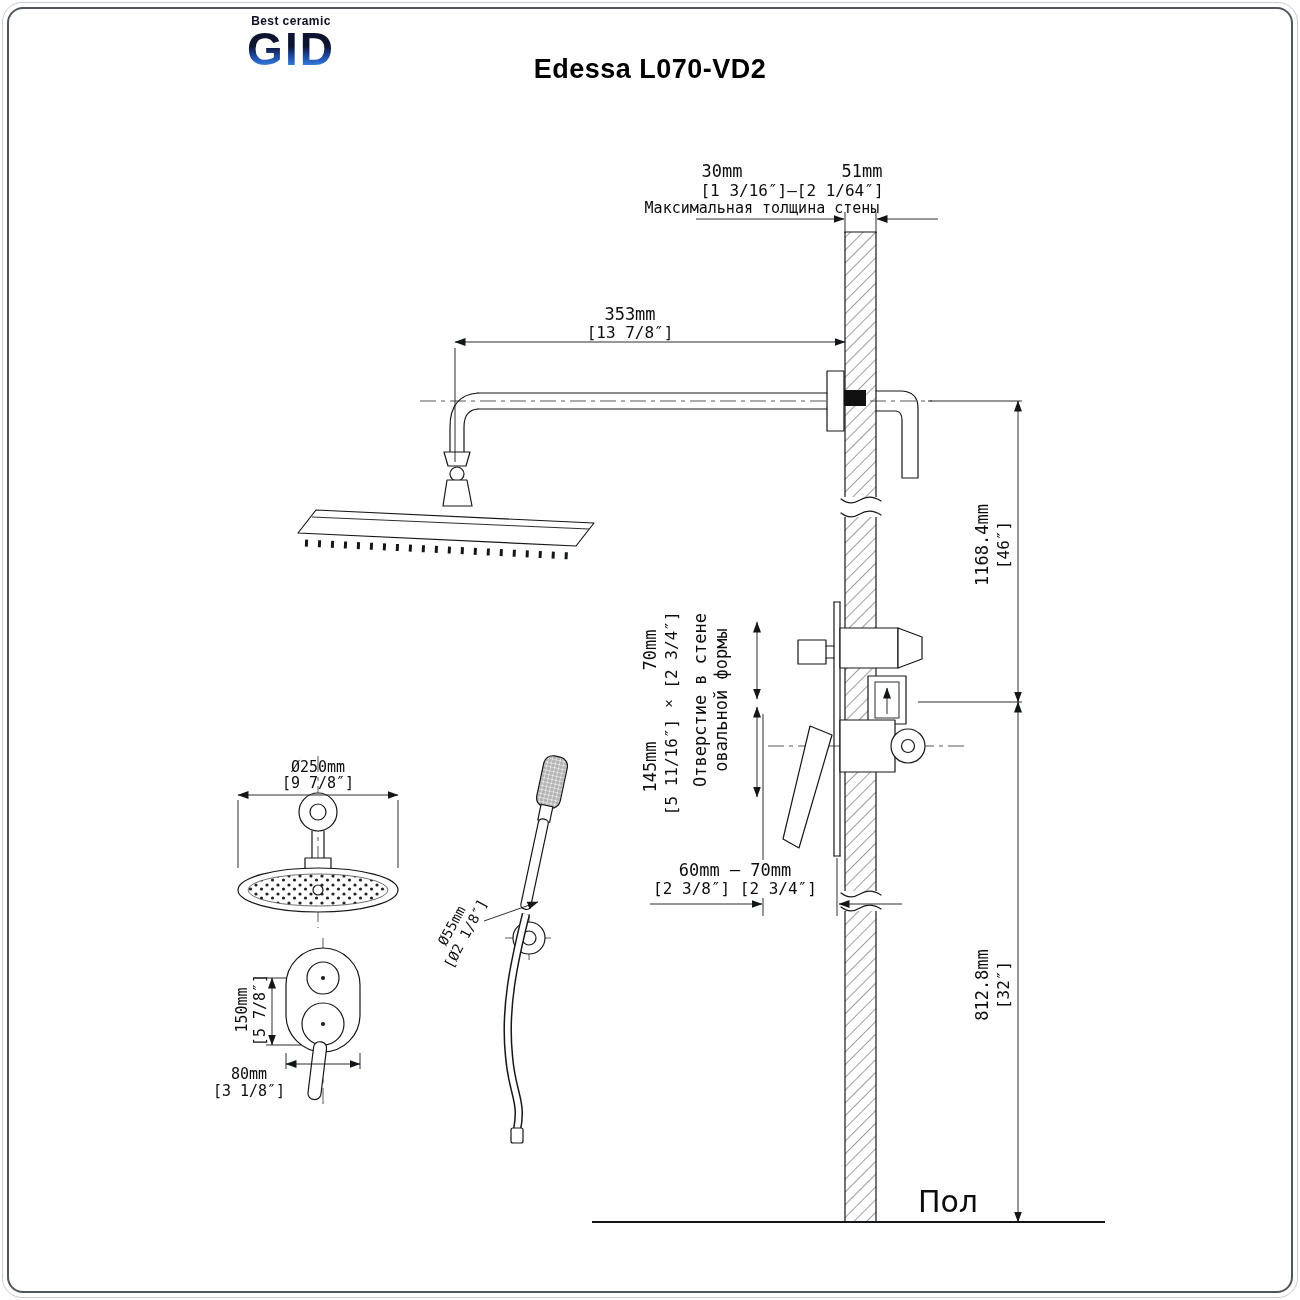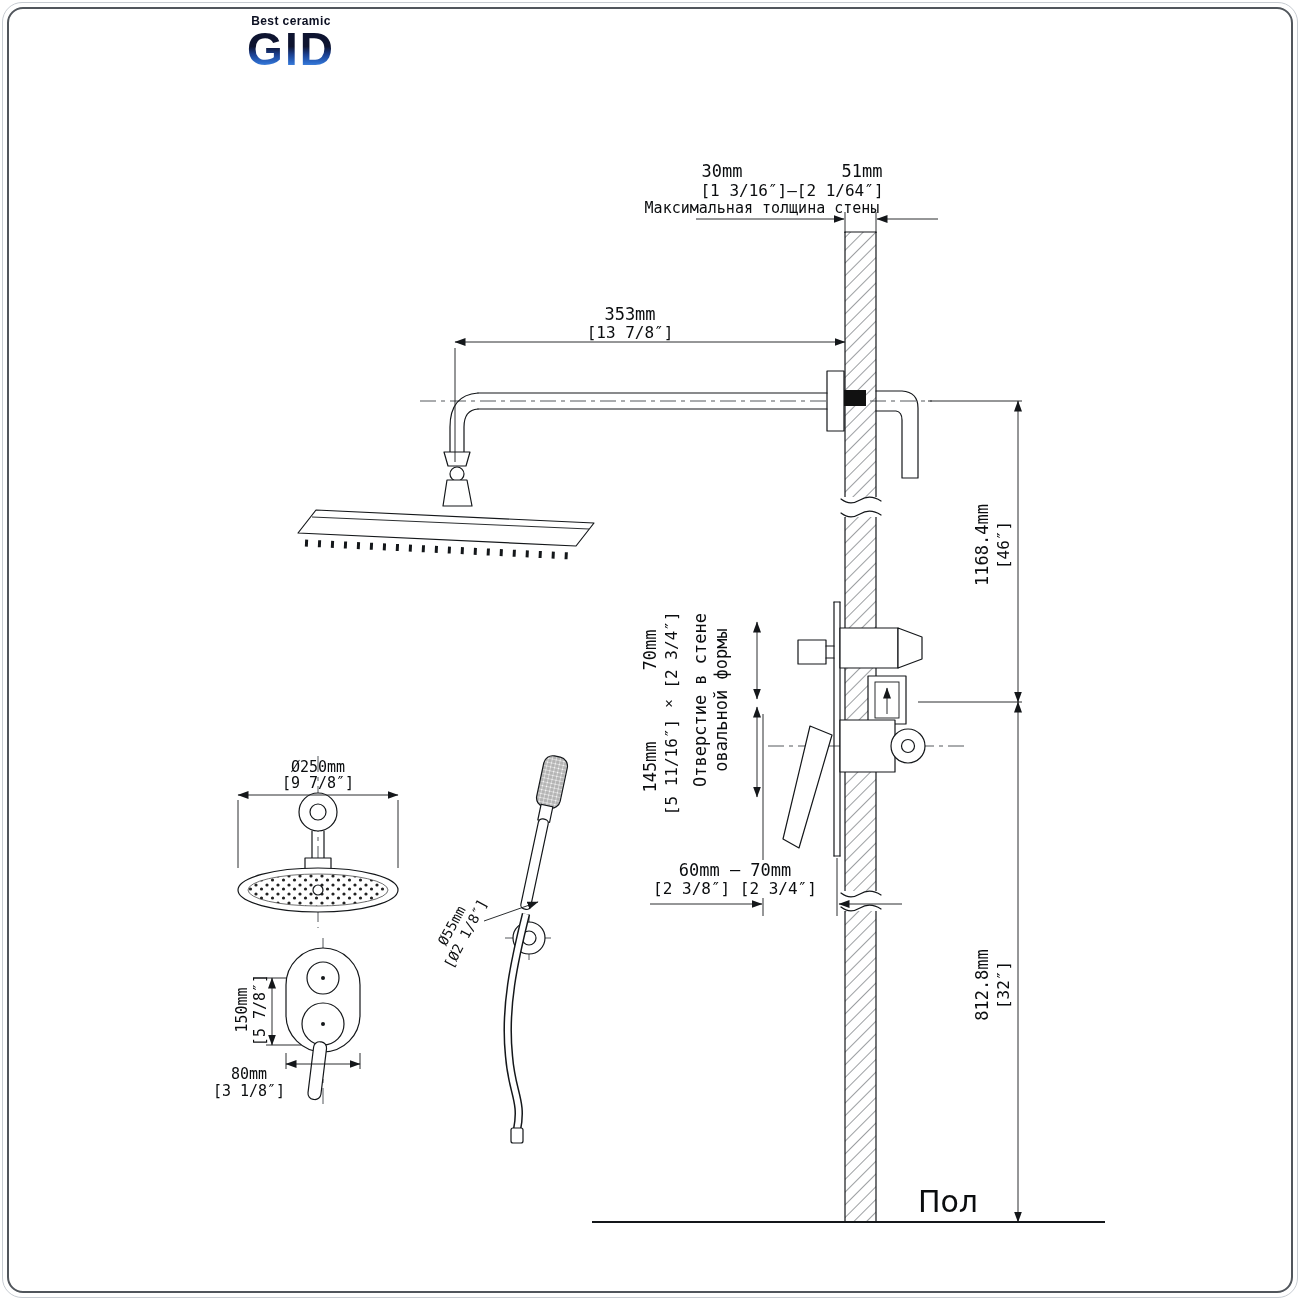--- a/index.html
+++ b/index.html
@@ -29,20 +29,21 @@
 
 <div class="page">
   <div class="frame-outer"></div>
   <div class="frame"></div>
 
   <div class="logo">
     <div class="logo-tag">Best ceramic</div>
     <div class="logo-brand">GID</div>
   </div>
 
+  <div class="title">Edessa L070-VD2</div>
 
   <svg width="1300" height="1300" viewBox="0 0 1300 1300">
     <defs>
       <marker id="arr" markerWidth="12" markerHeight="9" refX="10.5" refY="4" orient="auto-start-reverse" markerUnits="userSpaceOnUse">
         <path d="M0,0 L11,4 L0,8 Z" fill="#14171a"></path>
       </marker>
       <pattern id="hatch" width="9" height="9" patternUnits="userSpaceOnUse" patternTransform="rotate(45)">
         <line x1="0" y1="0" x2="0" y2="9" stroke="#3a3f45" stroke-width="1"></line>
       </pattern>
       <pattern id="dots" width="11" height="9" patternUnits="userSpaceOnUse">

